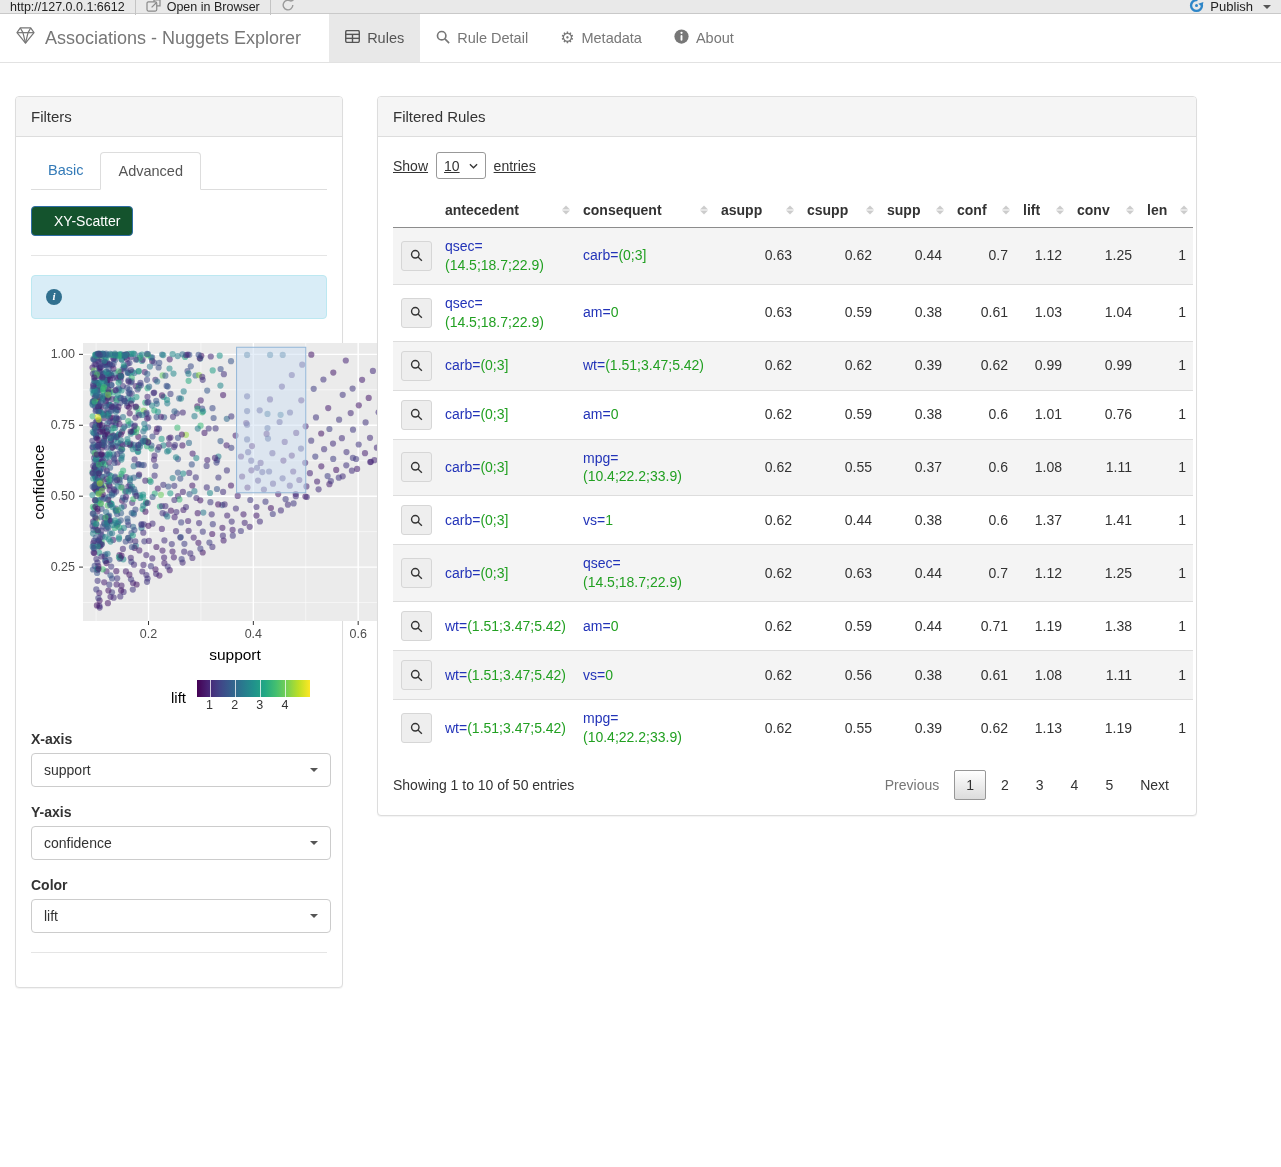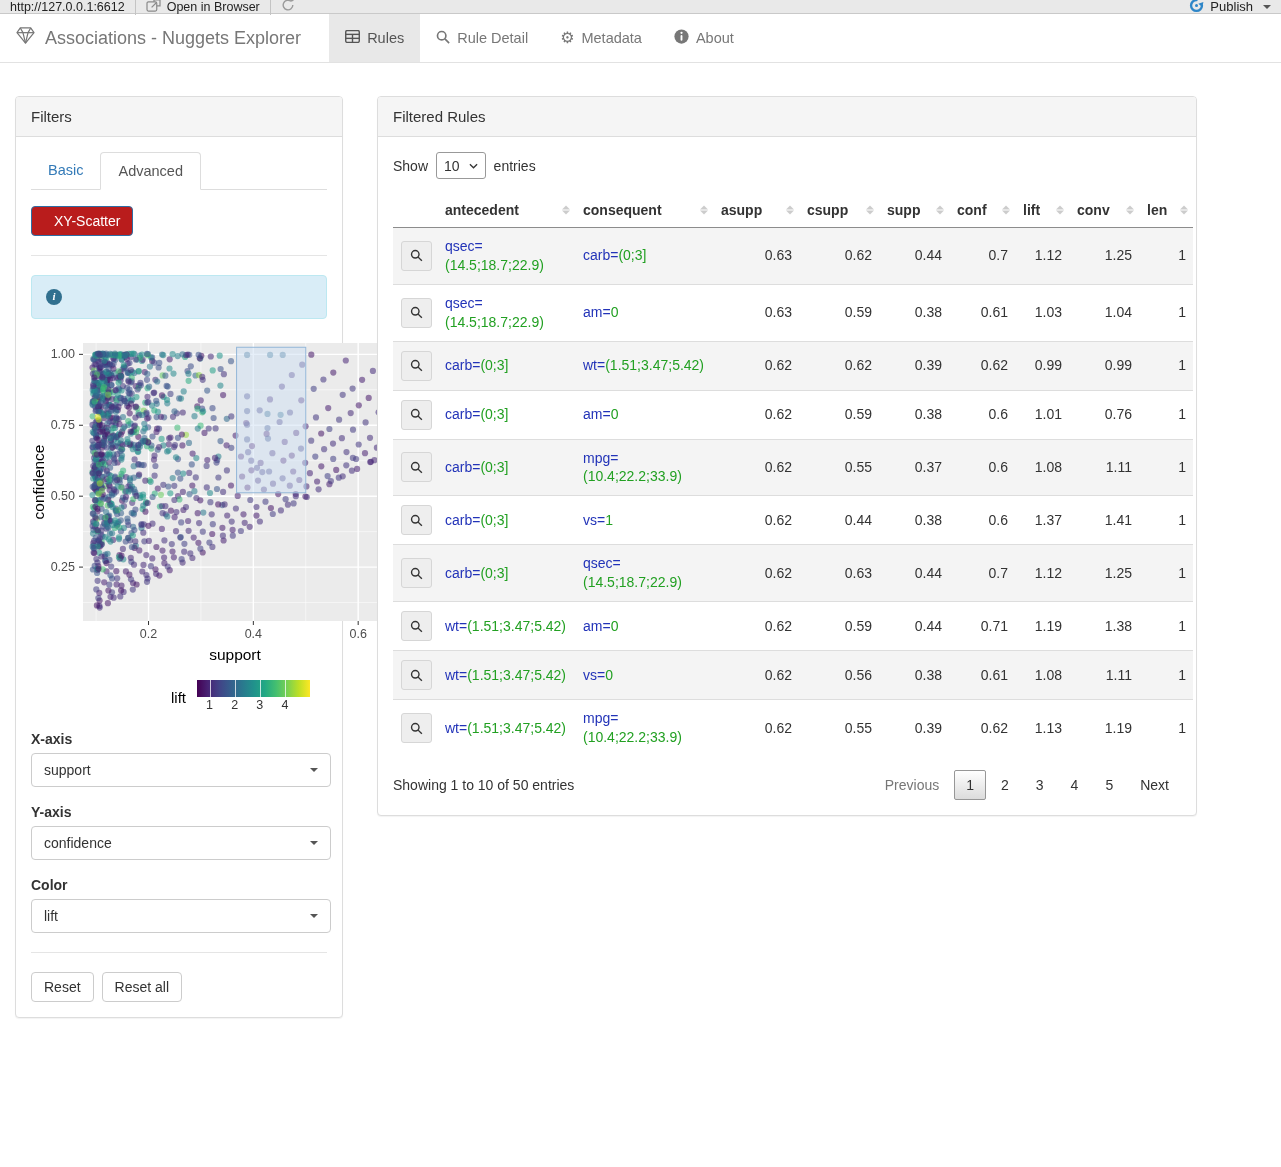--- a/index.html
+++ b/index.html
@@ -33,41 +33,41 @@
   .panel-body{padding:15px;}
   .left-panel{width:328px;flex:none;}
   .right-panel{width:820px;flex:none;}
   
   .subtabs{display:flex;border-bottom:1px solid #ddd;margin-bottom:16px;}
   .subtab{padding:10px 17px;margin-bottom:-1px;font-size:14.5px;cursor:pointer;}
   .subtab.link{color:#337ab7;}
   .subtab.active{border:1px solid #ddd;border-bottom:1px solid #fff;border-radius:4px 4px 0 0;color:#555;background:#fff;}
   .btn{display:inline-block;padding:6px 12px;border-radius:4px;border:1px solid transparent;
     font-size:14px;cursor:pointer;background:#fff;font-family:inherit;}
-  .btn-primary{background:#b91c1c;border-color:#2e6da4;color:#fff;padding-left:22px;}
+  .btn-primary{background:#14532d;border-color:#2e6da4;color:#fff;padding-left:22px;}
   .btn-default{border-color:#ccc;color:#333;}
   hr.divider{border:none;border-top:1px solid #e5e5e5;margin:19px 0;}
   .alert-info{background:#d9edf7;border:1px solid #bce8f1;color:#31708f;border-radius:4px;
     padding:13px 14px;display:flex;gap:11px;align-items:center;margin-bottom:16px;line-height:1.45;}
   .info-badge{width:16px;height:16px;border-radius:50%;background:#31708f;color:#fff;font-size:11px;
     font-weight:bold;display:flex;align-items:center;justify-content:center;flex:none;
     font-family:"Liberation Serif",serif;font-style:italic;}
   .plot-wrap{margin-top:4px;}
   .legend-row{display:flex;align-items:center;gap:11px;margin:10px 0 4px 140px;}
   .legend-label{font-size:15px;color:#000;}
   .legend-bar-box{position:relative;width:113px;height:34px;}
   .legend-bar{width:113px;height:17px;position:relative;}
   .legend-tick{position:absolute;top:0;width:1px;height:17px;background:rgba(255,255,255,.75);}
   .legend-num{position:absolute;top:18px;transform:translateX(-50%);font-size:12.5px;color:#333;}
   .form-label{font-weight:bold;margin:17px 0 6px;font-size:14px;color:#333;}
   .select-box{height:34px;border:1px solid #ccc;border-radius:4px;padding:6px 12px;display:flex;
     align-items:center;justify-content:space-between;color:#333;background:#fff;width:300px;cursor:pointer;}
   .btn-row{display:flex;gap:8px;}
   
-  .show-row{display:flex;align-items:center;gap:8px;margin-bottom:14px;}
+  .show-row{display:flex;align-items:center;gap:8px;margin-bottom:14px;text-decoration:underline;}
   .page-size{border:1px solid #999;border-radius:3px;height:27px;padding:3px 7px;display:flex;
     align-items:center;gap:9px;font-size:14px;background:#fff;cursor:pointer;}
   table.rules{width:100%;border-collapse:collapse;font-size:14px;table-layout:fixed;}
   table.rules thead th{font-weight:bold;text-align:left;padding:9px 8px;border-bottom:1px solid #8c8c8c;
     position:relative;color:#333;cursor:pointer;}
   table.rules thead th.num{text-align:left;padding-right:21px;}
   table.rules td{padding:9px 8px;vertical-align:middle;line-height:1.35;}
   table.rules td.num{text-align:right;padding-right:7px;}
   table.rules tbody tr{border-top:1px solid #ddd;}
   table.rules tbody tr:first-child{border-top:none;}
@@ -1436,24 +1436,20 @@
       <div class="select-box">
         <span>confidence</span>
         <span class="caret-down"></span>
       </div>
       <div class="form-label">Color</div>
       <div class="select-box">
         <span>lift</span>
         <span class="caret-down"></span>
       </div>
       <hr class="divider">
-      <div class="btn-row">
-        <button class="btn btn-default">Reset</button>
-        <button class="btn btn-default">Reset all</button>
-      </div>
     </div>
   </div>
 
   <div class="panel right-panel">
     <div class="panel-heading">Filtered Rules</div>
     <div class="panel-body">
       <div class="show-row">
         <span>Show</span>
         <span class="page-size">
           <span>10</span>

